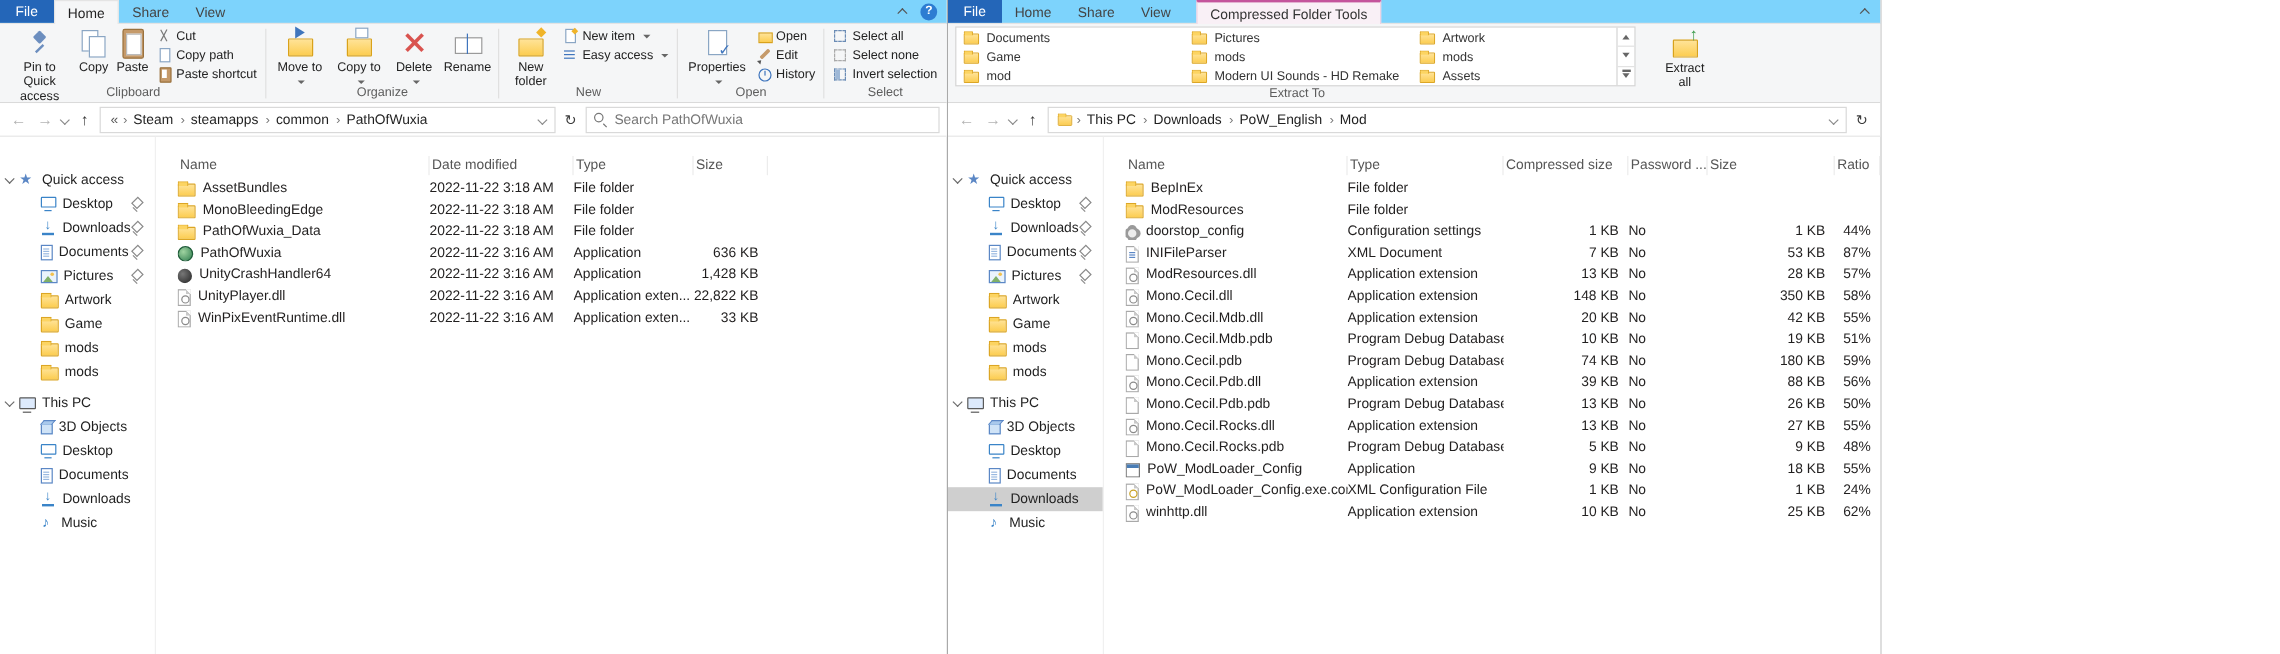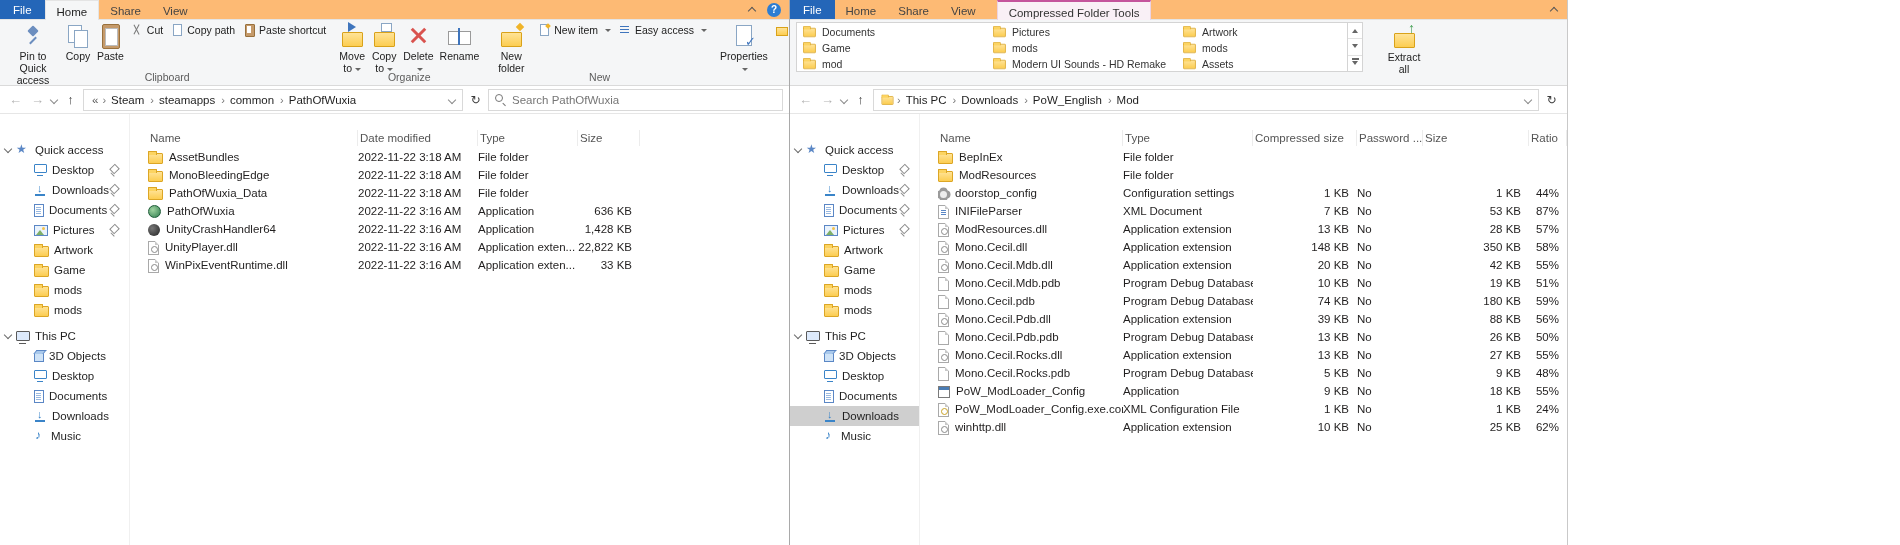--- a/index.html
+++ b/index.html
@@ -4,41 +4,41 @@
 <style>
   *{margin:0;padding:0;box-sizing:border-box;}
   html,body{width:1900px;height:545px;background:#fff;overflow:hidden;
     font-family:"Liberation Sans","DejaVu Sans",sans-serif;font-size:11.5px;color:#1f1f1f;}
   .stage{position:absolute;inset:0;width:1900px;height:545px;background:#fff;}
   .window{position:absolute;top:0;height:545px;background:#fff;display:flex;flex-direction:column;overflow:hidden;}
   #win-left{left:0;width:790px;border-right:1px solid #a9a9a9;}
   #win-right{left:790px;width:778px;border-right:1px solid #c9c9c9;}
 
   
-  .tabrow{height:20px;background:#fdba74;display:flex;align-items:stretch;border-bottom:1px solid #e4e4e4;flex:none;justify-content:space-between;}
+  .tabrow{height:20px;background:#7dd3fc;display:flex;align-items:stretch;border-bottom:1px solid #e4e4e4;flex:none;justify-content:space-between;}
   .tab{display:flex;align-items:center;padding:11px 11px;color:#444;cursor:default;}
   .tab-file{background:#2466b8;color:#fff;padding:0 13px;}
   .tab-active{background:#f5f6f7;border:1px solid #e4e4e4;border-bottom:1px solid #f5f6f7;margin-bottom:-1px;color:#1f1f1f;}
   .tab-context{background:#fdeef8;border-top:2px solid #c4549c;border-left:1px solid #ecd3e4;border-right:1px solid #ecd3e4;margin-left:10px;color:#333;}
   .tab-context.tab-active{background:#f9f0f6;border-bottom:1px solid #f9f0f6;}
   .trc{margin-left:auto;display:flex;align-items:center;gap:10px;padding-right:8px;}
   .chev-up{width:9px;height:9px;position:relative;display:inline-block;}
   .chev-up::before{content:"";position:absolute;left:1px;top:3px;width:5px;height:5px;border-left:1.4px solid #555;border-top:1.4px solid #555;transform:rotate(45deg);}
   .helpbtn{width:14px;height:14px;border-radius:50%;background:#2d7dd2;color:#fff;font-size:10px;font-weight:bold;display:flex;align-items:center;justify-content:center;}
   .helpbtn::before{content:"?";}
 
   
   .ribbon{height:66px;background:#f5f6f7;border-bottom:1px solid #dadada;display:flex;align-items:stretch;padding:1px 2px 0 2px;flex:none;}
   .rgroup{display:flex;flex-direction:column;padding:0 2px;}
   .rcontent{height:50px;display:flex;align-items:flex-start;}
   .glabel{height:14px;text-align:center;font-size:10.5px;color:#5c5c5c;line-height:13px;}
   .gsep{width:1px;background:#e0e0e0;margin:3px 1px;}
   .bb{display:flex;flex-direction:column;align-items:center;padding:2px 3px 0 3px;font-size:10.5px;color:#222;text-align:center;line-height:1.15;height:50px;}
   .bicon{position:relative;width:26px;height:26px;flex:none;margin-bottom:1px;}
-  .scol{display:flex;flex-direction:row;padding-top:1px;}
+  .scol{display:flex;flex-direction:column;padding-top:1px;}
   .sb{display:flex;align-items:center;height:16px;font-size:10.5px;color:#222;padding:0 4px;gap:4px;white-space:nowrap;}
   .sicon{position:relative;width:12px;height:12px;flex:none;}
   .caret{display:inline-block;width:0;height:0;border-left:3px solid transparent;border-right:3px solid transparent;border-top:3.5px solid #666;margin-left:3px;vertical-align:middle;}
 
   
   .ri-pin::before{content:"";position:absolute;left:9px;top:4px;width:8px;height:8px;background:#6c8ebf;transform:rotate(45deg);border-radius:1px;}
   .ri-pin::after{content:"";position:absolute;left:12px;top:13px;width:2px;height:9px;background:#6c8ebf;transform:rotate(45deg);}
   .ri-copy::before{content:"";position:absolute;left:3px;top:2px;width:12px;height:16px;background:#fff;border:1px solid #8aa6c4;}
   .ri-copy::after{content:"";position:absolute;left:9px;top:7px;width:12px;height:16px;background:#fff;border:1px solid #8aa6c4;}
   .ri-paste::before{content:"";position:absolute;left:5px;top:1px;width:16px;height:23px;background:#c59a6a;border:1px solid #99713d;border-radius:2px;}
@@ -583,20 +583,21 @@
                   <span class="tri-down" style="margin-top:0;"></span>
                 </div>
             </div>
           </div>
           <div class="gsep"></div>
           <div class="bb" style="width:52px;">
             <span class="bicon ri-folderbase ri-extract"></span>
             <span>Extract all</span>
           </div>
         </div>
+        <div class="glabel" style="width:570px;">Extract To</div>
       </div>
     </div>
 
     <div class="navrow">
       <span class="nb nb-back"></span>
       <span class="nb nb-fwd"></span>
       <span class="vchev"></span>
       <span class="nb nb-up on"></span>
       <div class="addr">
         <span class="ic ic-folder" style="transform:scale(.8);"></span>

